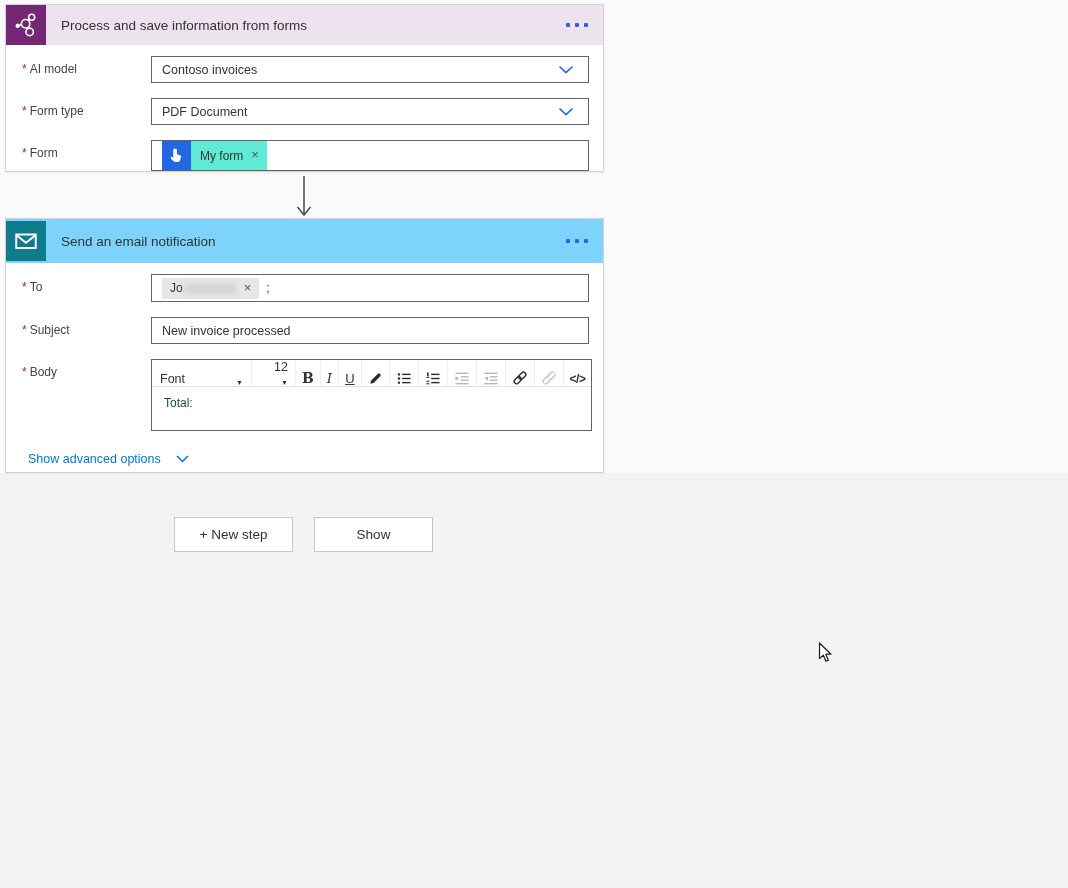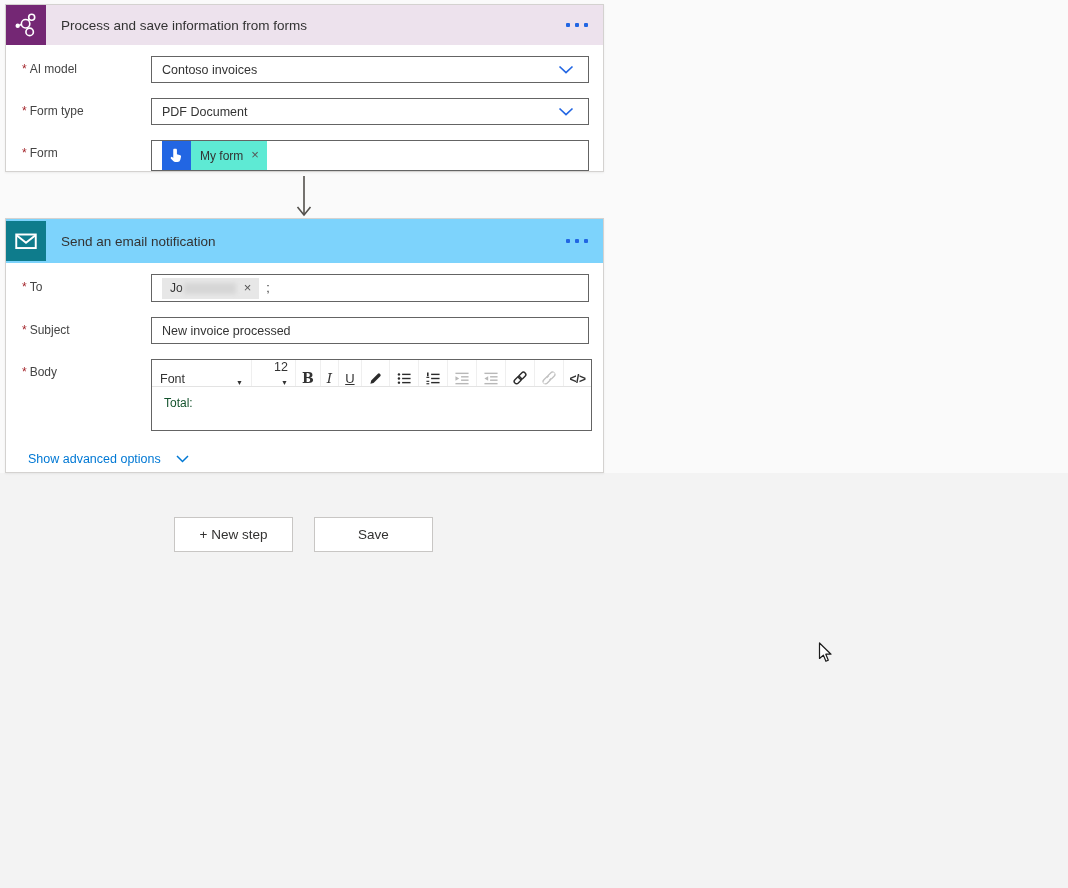--- a/index.html
+++ b/index.html
@@ -297,18 +297,18 @@
       <div class="adv-link">
         <span>Show advanced options</span>
         <svg width="13" height="8" viewBox="0 0 13 8">
           <polyline points="1,1 6.5,6.5 12,1" fill="none" stroke="#0078d4" stroke-width="1.5"></polyline>
         </svg>
       </div>
     </div>
   </section>
 
   <button class="btn btn-newstep">+ New step</button>
-  <button class="btn btn-save">Save</button>
+  <button class="btn btn-save">Show</button>
 
   <svg class="cursor" width="15" height="22" viewBox="0 0 15 22">
     <path d="M1.5 1 L1.5 16.5 L5.4 13.1 L7.9 19.3 L10.3 18.3 L7.8 12.2 L13 12.2 Z" fill="#ffffff" stroke="#1c1c1c" stroke-width="1.2" stroke-linejoin="round"></path>
   </svg>
 </div>
 
 </body></html>

